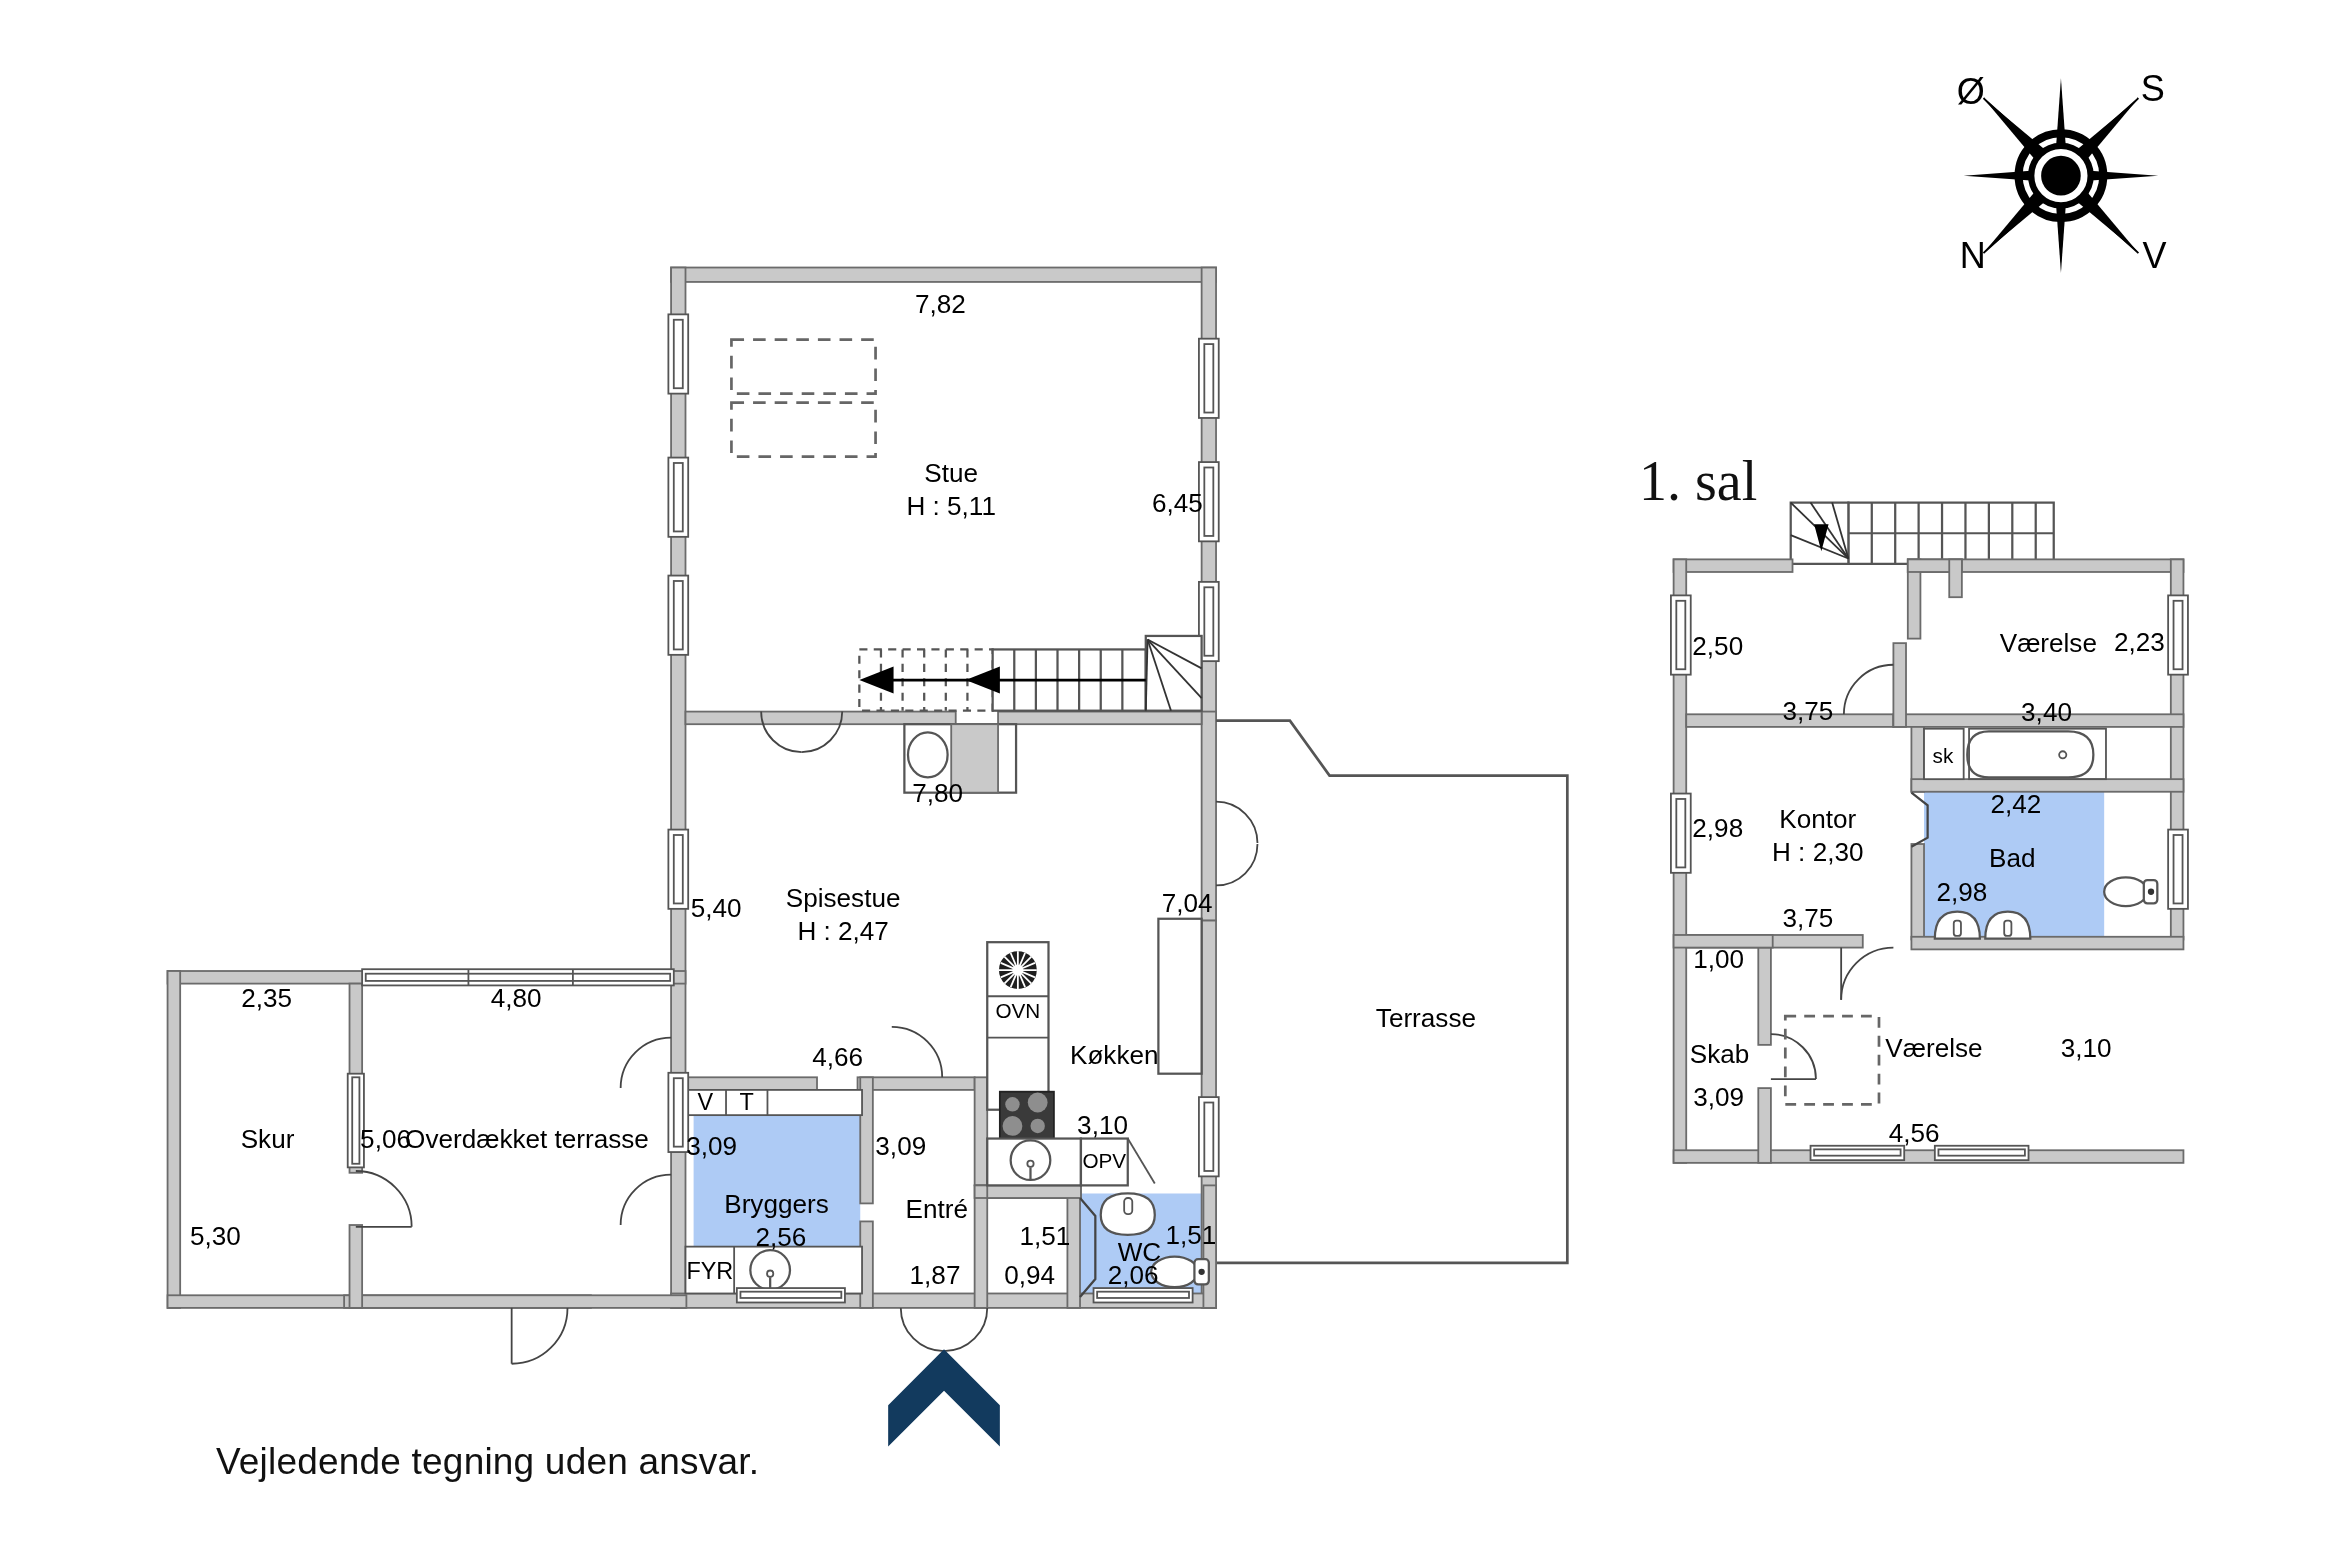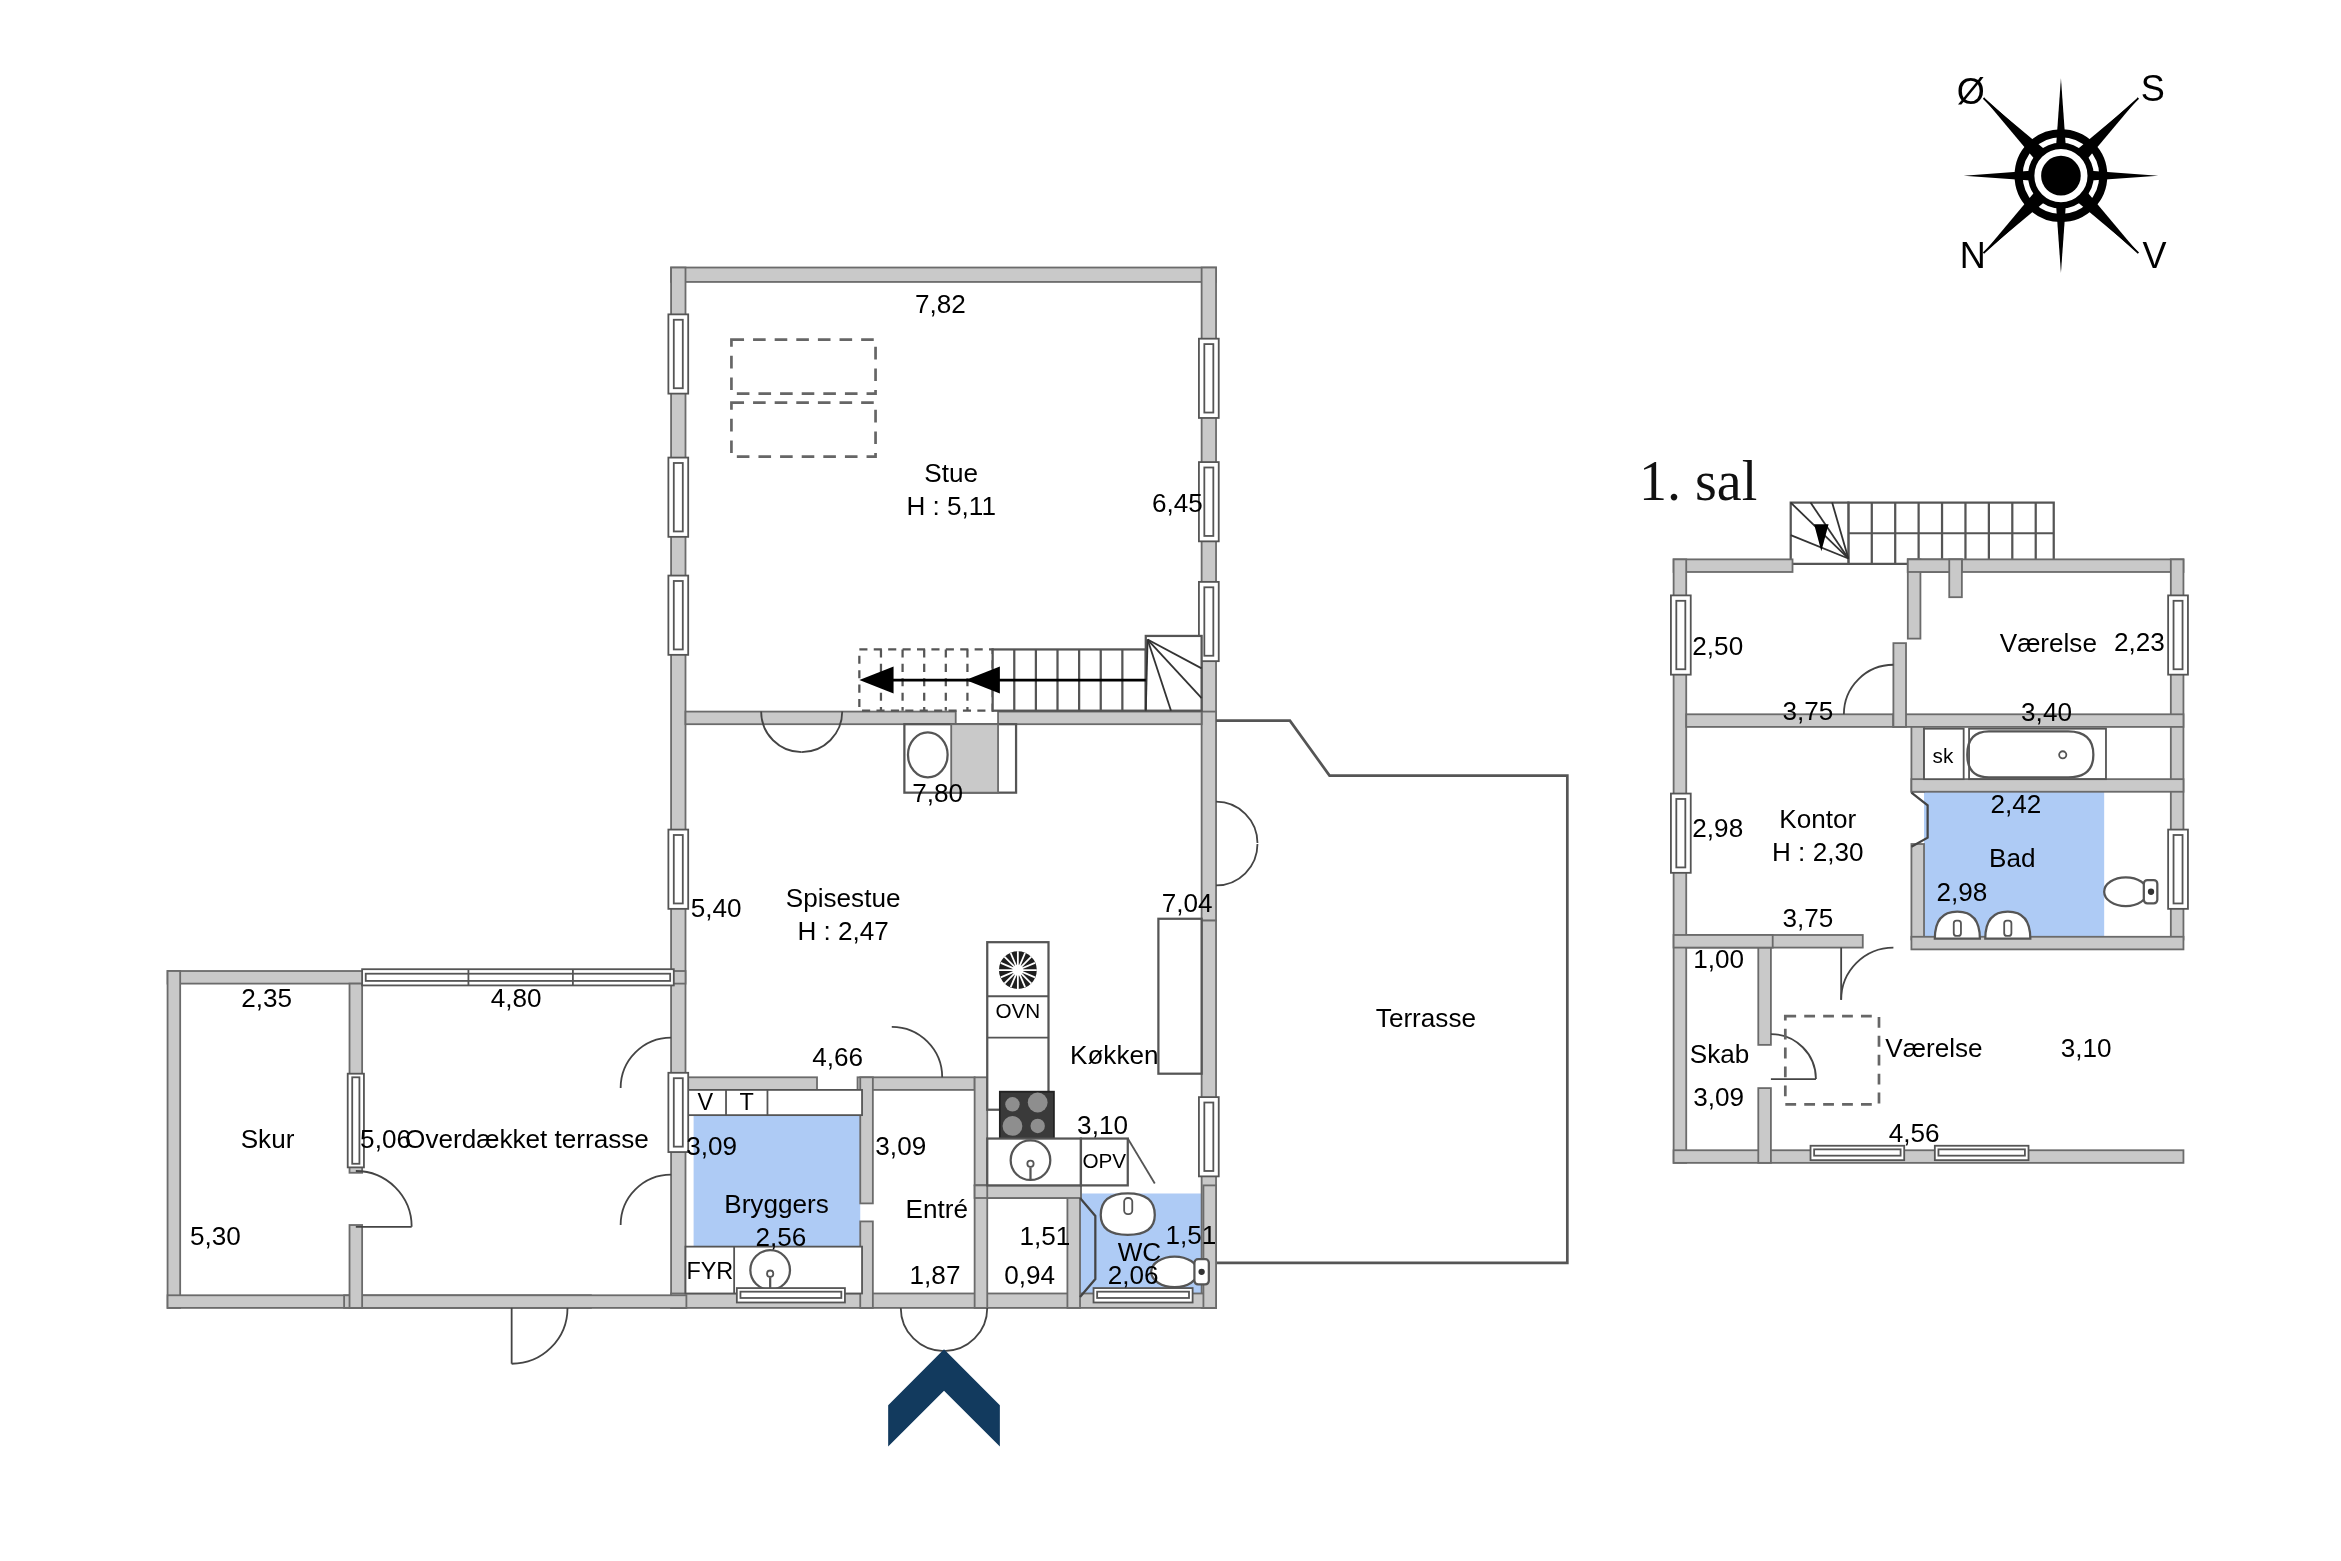--- a/index.html
+++ b/index.html
@@ -456,15 +456,16 @@
     <text class="lbl" x="2178" y="1000" font-size="29" text-anchor="middle">2,98</text>
     <text class="lbl" x="1908" y="1075" font-size="29" text-anchor="middle">1,00</text>
     <text class="lbl" x="1908" y="1228" font-size="29" text-anchor="middle">3,09</text>
     <text class="lbl" x="2316" y="1173" font-size="29" text-anchor="middle">3,10</text>
     <text class="lbl" x="2125" y="1268" font-size="29" text-anchor="middle">4,56</text>
   </g>
 </svg>
 
 <div class="floorlabel">1. sal</div>
 
+<div class="disclaimer">Vejledende tegning uden ansvar.</div>
 
 </div>
 
 
 </body></html>

